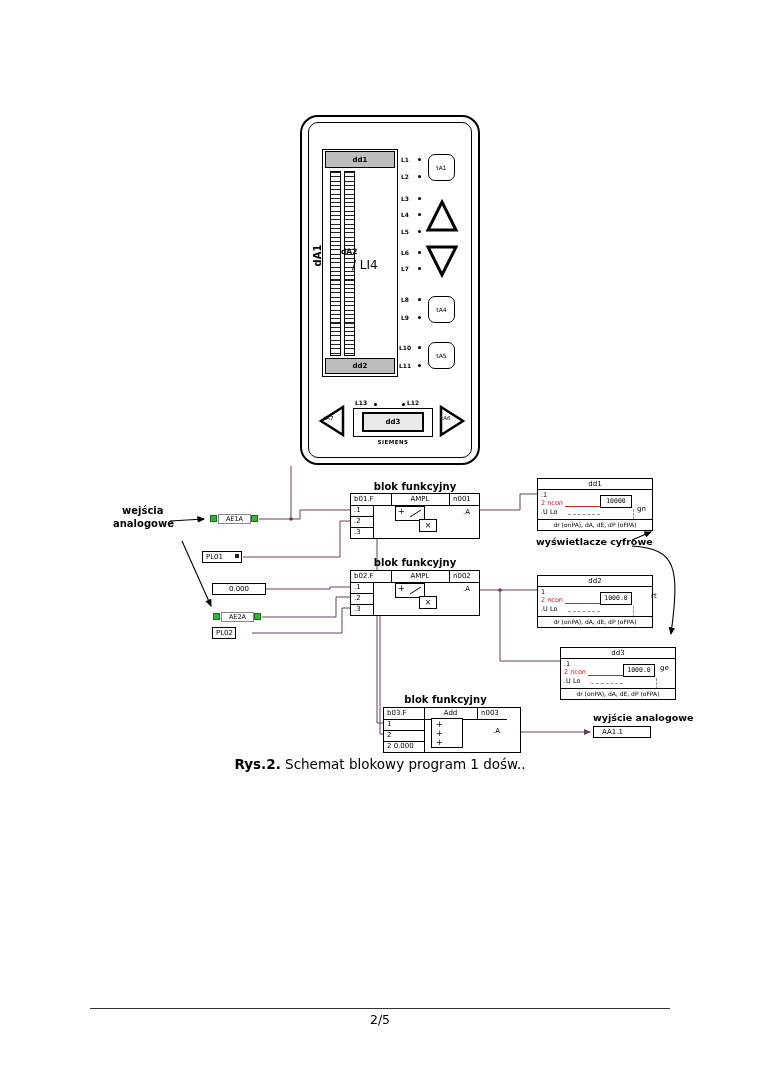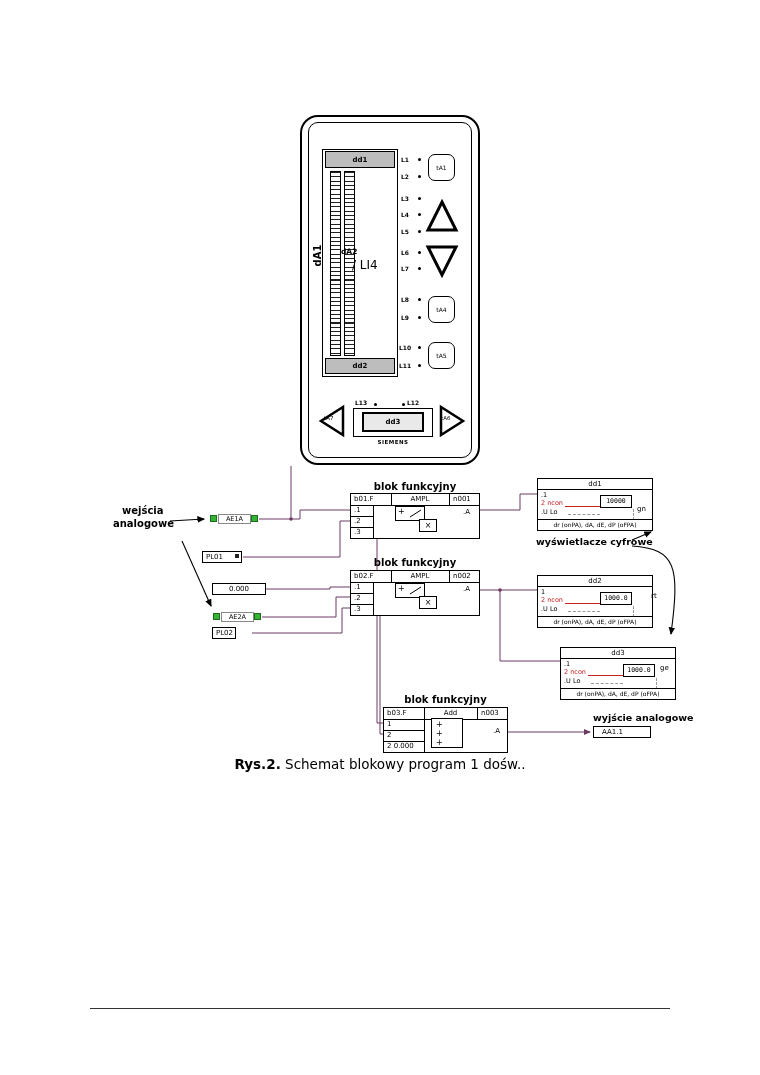--- a/index.html
+++ b/index.html
@@ -189,21 +189,21 @@
       <span class="abs f8" style="left:2px;top:1px;">+</span>
       <svg width="28" height="13" style="position:absolute;left:0;top:0;">
         <line x1="14" y1="10" x2="25" y2="3" stroke="#000" stroke-width="1"></line>
       </svg>
     </div>
     <div class="abs bb center" style="left:68px;top:25px;width:18px;height:13px;font-size:8px;line-height:11px;">×</div>
     <span class="abs f7" style="left:112px;top:15px;">.A</span>
   </div>
 
   <div class="abs title9 center" style="left:383px;top:694px;width:125px;">blok funkcyjny</div>
-  <div class="abs bb" style="left:383px;top:707px;width:125px;height:46px;">
+  <div class="abs bb" style="left:383px;top:707px;width:138px;height:46px;">
     <div class="abs" style="left:0;top:11px;width:123px;border-top:1px solid #000;"></div>
     <div class="abs" style="left:40px;top:0;height:11px;border-left:1px solid #000;"></div>
     <div class="abs" style="left:93px;top:0;height:11px;border-left:1px solid #000;"></div>
     <span class="abs f7" style="left:3px;top:2px;">b03.F</span>
     <span class="abs f7 center" style="left:40px;top:2px;width:53px;">Add</span>
     <span class="abs f7" style="left:97px;top:2px;">n003</span>
     <div class="abs" style="left:40px;top:11px;height:34px;border-left:1px solid #000;"></div>
     <div class="abs" style="left:0;top:22px;width:40px;border-top:1px solid #000;"></div>
     <div class="abs" style="left:0;top:33px;width:40px;border-top:1px solid #000;"></div>
     <span class="abs f7" style="left:3px;top:13px;">1</span>
@@ -259,14 +259,15 @@
   </div>
 
   <div class="abs bold" style="left:593px;top:712px;font-size:9.5px;">wyjście analogowe</div>
   <div class="abs bb" style="left:593px;top:726px;width:58px;height:12px;font-size:7px;line-height:10px;padding-left:8px;">AA1.1</div>
 
   <div class="abs center" style="left:0;top:756px;width:760px;font-size:13.5px;">
     <span class="bold">Rys.2.</span><span> Schemat blokowy program 1 dośw..</span>
   </div>
 
   <div class="abs" style="left:90px;top:1008px;width:580px;border-top:1px solid #333;"></div>
+  <div class="abs center" style="left:0;top:1012px;width:760px;font-size:12.5px;">2/5</div>
 
 </div>
 
 </body></html>

